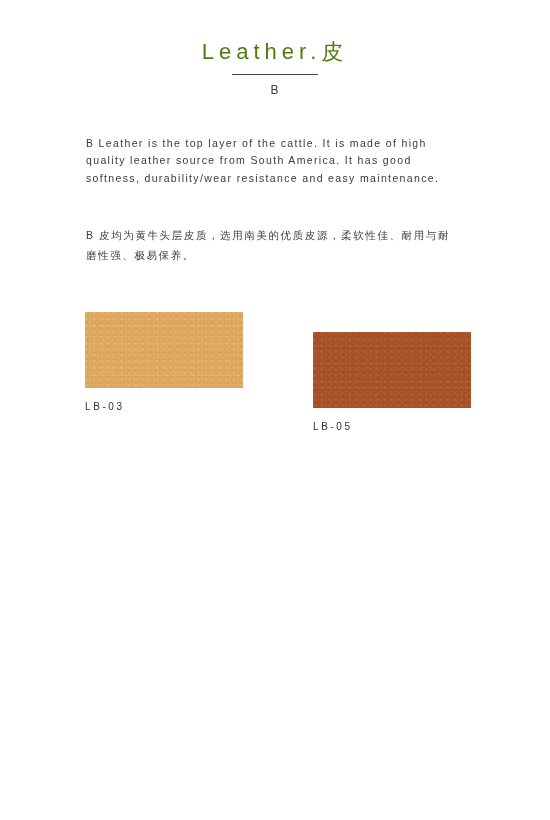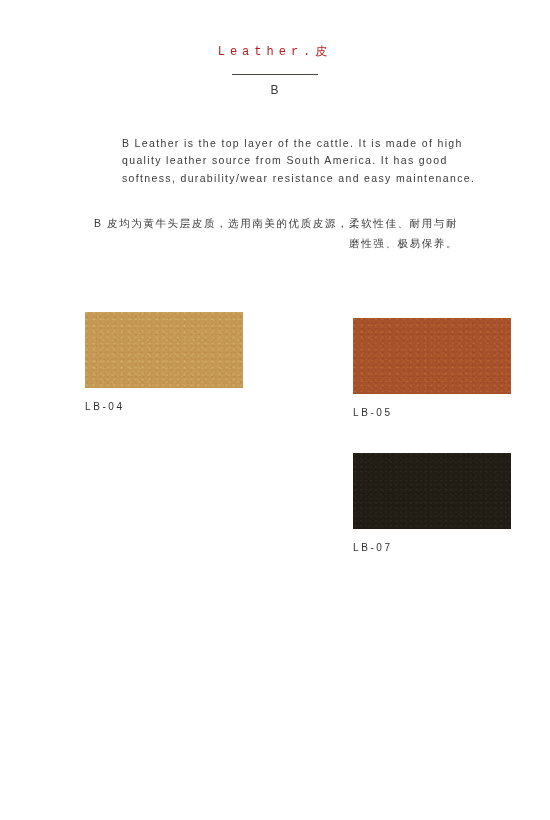--- a/index.html
+++ b/index.html
@@ -18,27 +18,26 @@
 
   
   .header {
     position: absolute;
     top: 42px;
     left: 0;
     width: 550px;
     text-align: center;
   }
   .title {
-    font-size: 12px;
+    font-size: 22px;
     letter-spacing: 5px;
-    color: #b91c1c;
+    color: #4d7c0f;
     font-weight: 400;
     line-height: 20px;
     white-space: nowrap;
-    font-family: Liberation Mono, monospace;
   }
   .title-rule {
     width: 86px;
     height: 1px;
     background: #4a443f;
     margin: 12px auto 0 auto;
   }
   .subtitle {
     margin-top: 7px;
     font-size: 12px;
@@ -50,48 +49,46 @@
   
   .copy-en {
     position: absolute;
     top: 124px;
     left: 86px;
     width: 372px;
     font-size: 10.5px;
     letter-spacing: 1.35px;
     line-height: 17.5px;
     color: #3a3a3a;
-    margin-left: 36px;
   }
   .copy-zh {
     position: absolute;
-    top: 202px;
+    top: 214px;
     left: 86px;
     width: 372px;
     font-size: 10.5px;
     letter-spacing: 1.6px;
     line-height: 20px;
     color: #3a3a3a;
-    text-align: right;
   }
 
   
   .swatch-grid {
     position: absolute;
     top: 312px;
     left: 85px;
     width: 400px;
   }
   .swatch-col {
     position: absolute;
     top: 0;
     width: 158px;
   }
   .swatch-col.left  { left: 0; }
-  .swatch-col.right { left: 228px; top: 6px; margin-left: 40px; }
+  .swatch-col.right { left: 228px; top: 20px; }
 
   .swatch-item { margin-bottom: 34px; }
 
   .swatch-chip {
     position: relative;
     width: 158px;
     height: 76px;
     overflow: hidden;
     background-color: #cccccc;
   }
@@ -142,36 +139,32 @@
 <p class="copy-en">B Leather is the top layer of the cattle. It is made of high quality leather source from South America. It has good softness, durability/wear resistance and easy maintenance.</p>
 
 <p class="copy-zh">B 皮均为黄牛头层皮质，选用南美的优质皮源，柔软性佳、耐用与耐磨性强、极易保养。</p>
 
 <div class="swatch-grid">
 
   <div class="swatch-col left">
 
 
 
+    <div class="swatch-item">
+      <div class="swatch-chip" style="background-color: rgb(223, 169, 97);"></div>
+      <div class="swatch-label">LB-03</div>
+    </div>
 
-    <div class="swatch-item">
-      <div class="swatch-chip" style="background-color: rgb(198, 154, 84);"></div>
-      <div class="swatch-label">LB-04</div>
-    </div>
 
   </div>
 
   <div class="swatch-col right">
 
     <div class="swatch-item">
       <div class="swatch-chip" style="background-color: rgb(168, 82, 42);"></div>
       <div class="swatch-label">LB-05</div>
     </div>
 
 
-    <div class="swatch-item">
-      <div class="swatch-chip" style="background-color: rgb(33, 28, 20);"></div>
-      <div class="swatch-label">LB-07</div>
-    </div>
 
   </div>
 
 </div>
 
 </body></html>

